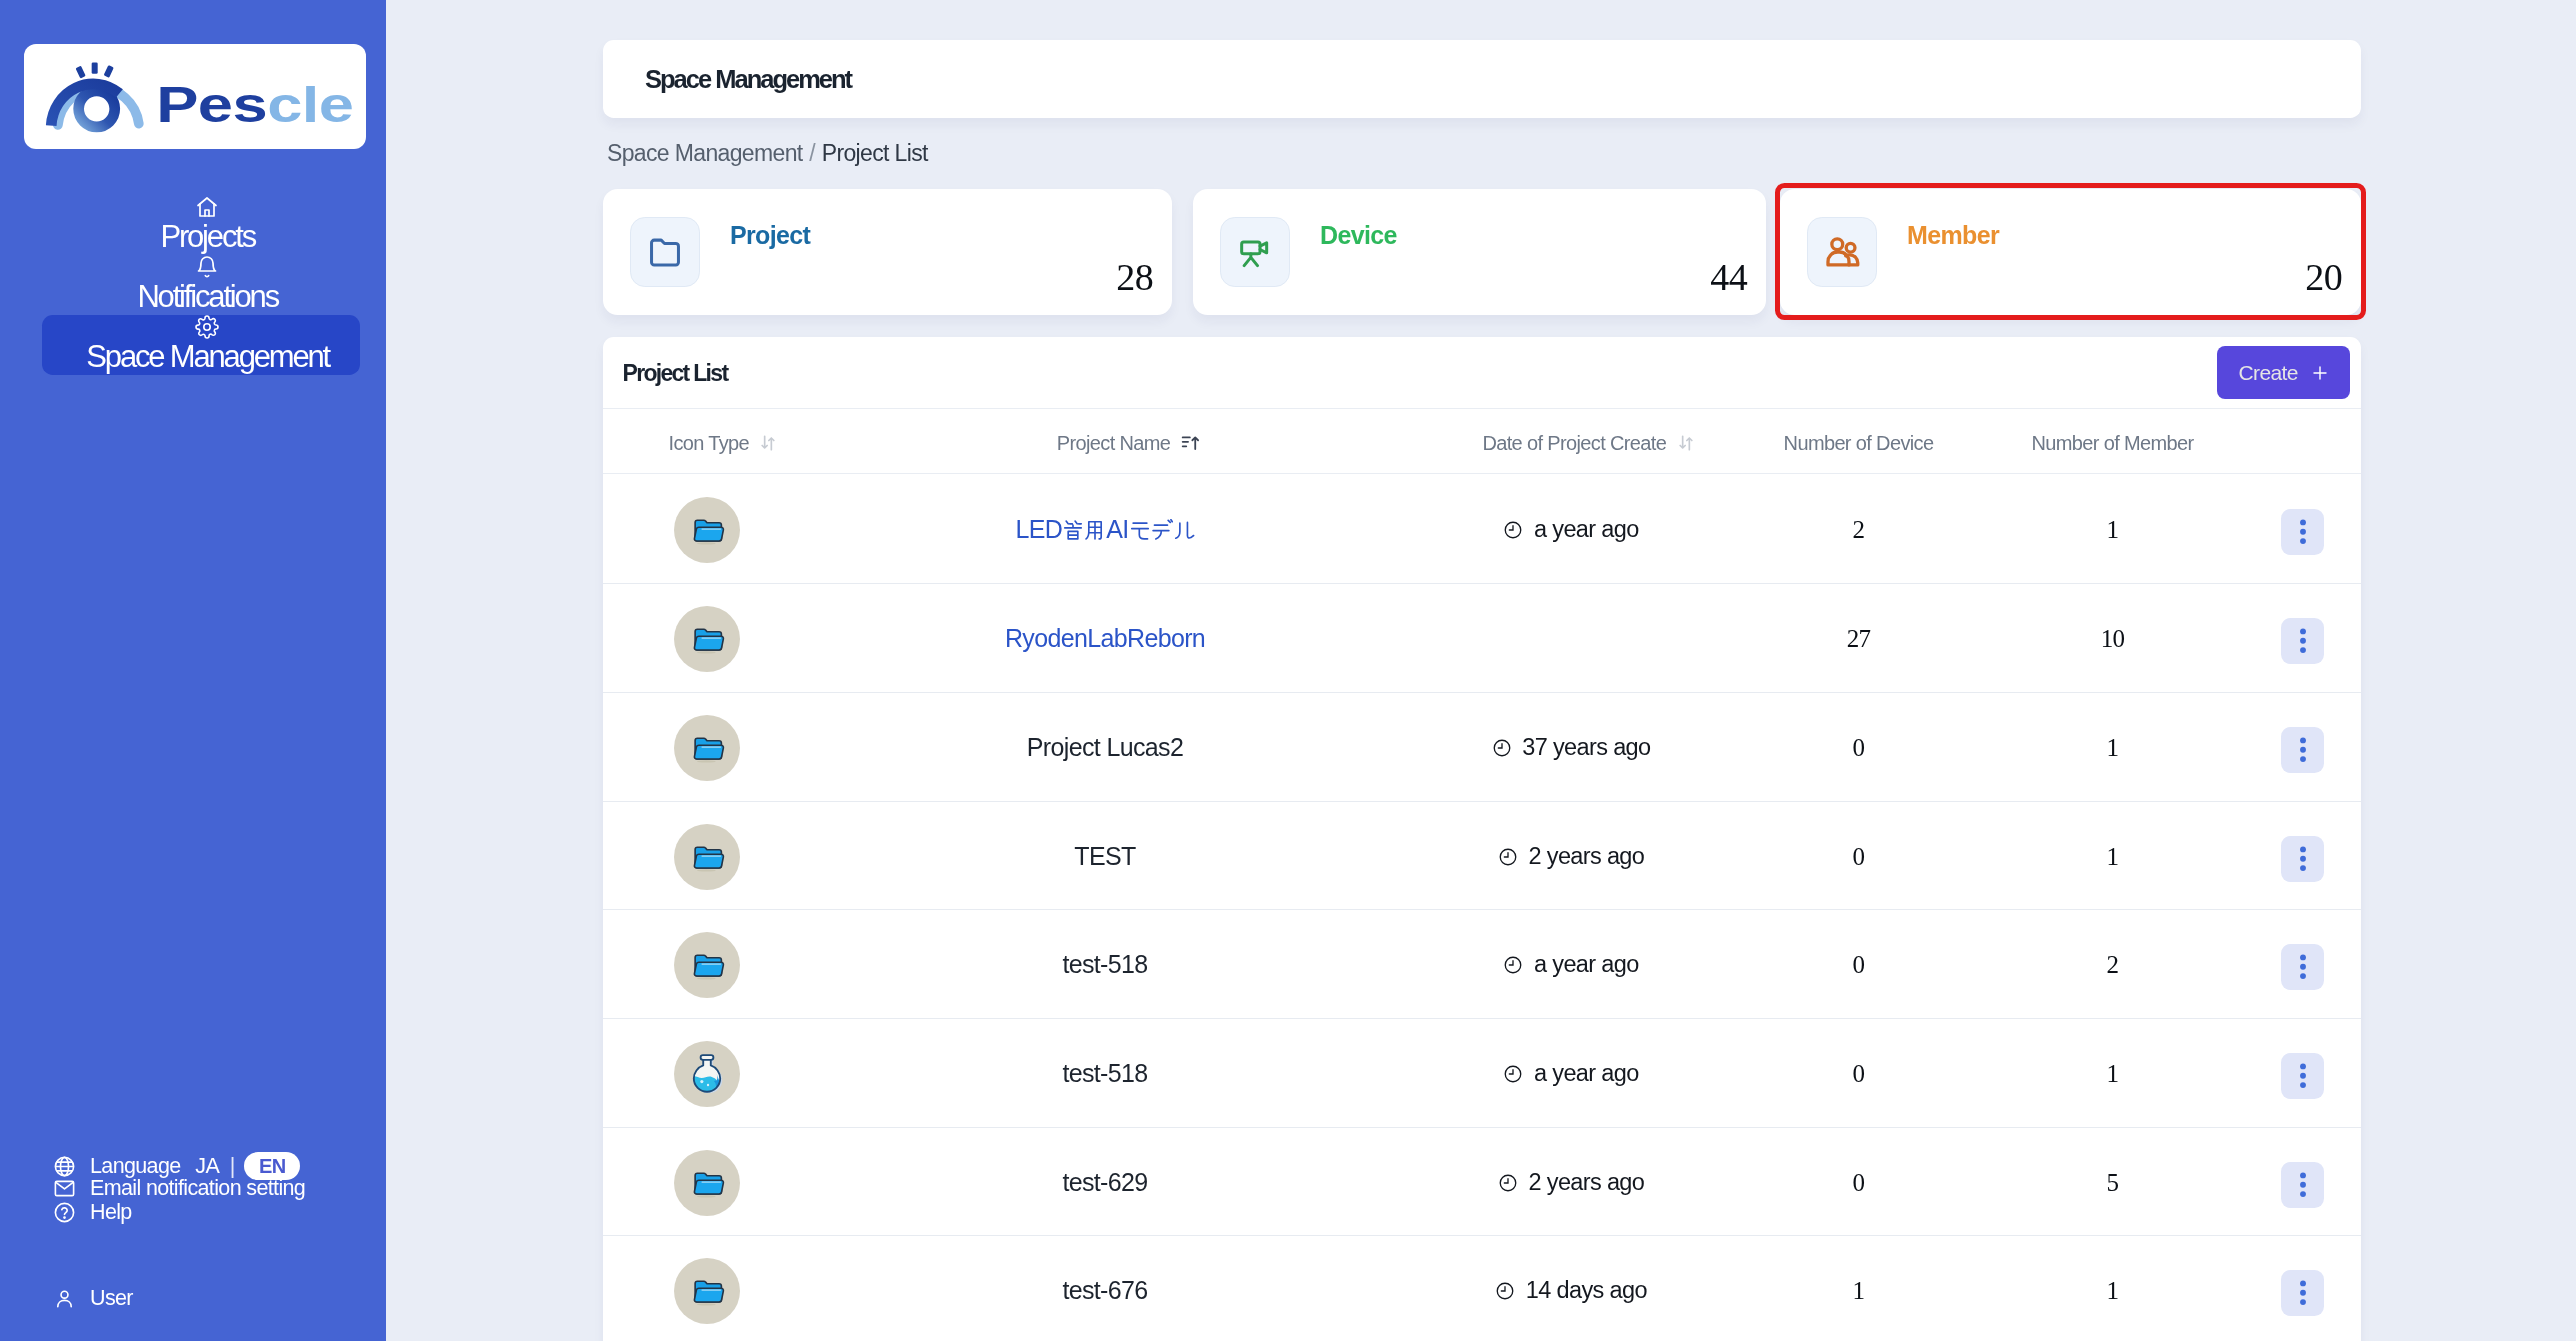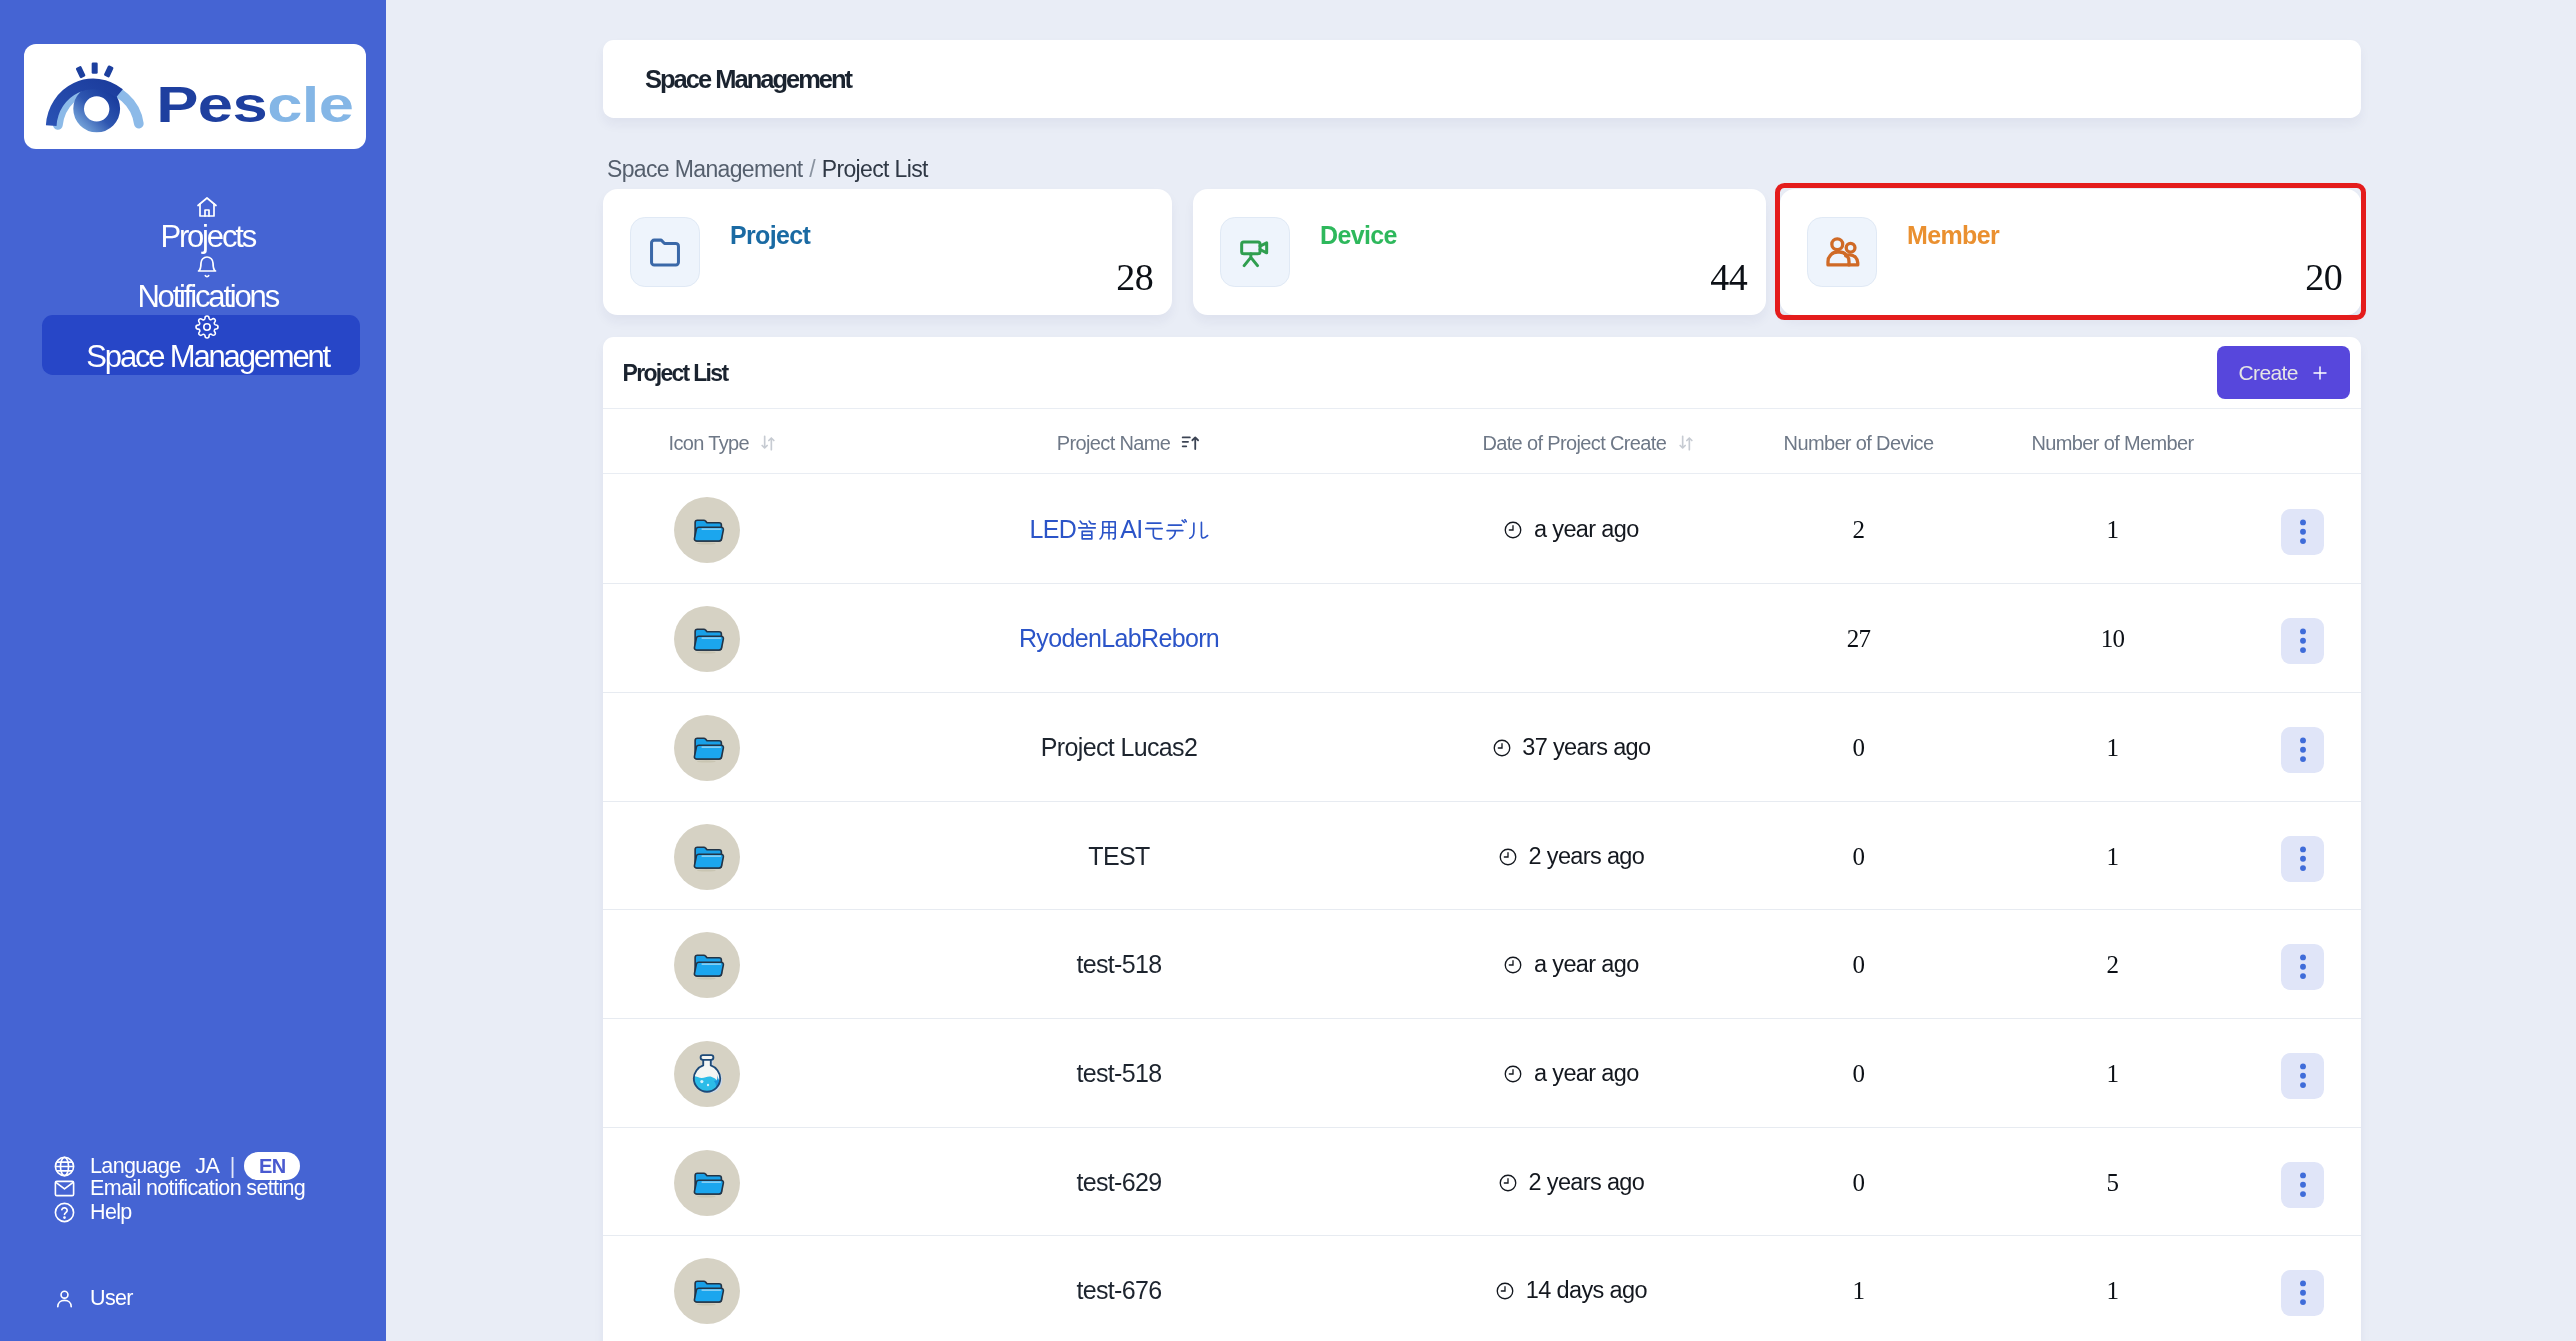--- a/index.html
+++ b/index.html
@@ -14,21 +14,21 @@
   .navitem svg { margin-left:12px; width:24px; height:24px; flex:none; }
   .navitem span { margin-left:13.4px; }
   .navitem.active { background:#2746c7; }
   .util { position:absolute; left:53px; color:#fff; font-size:21.5px; display:flex; align-items:center; }
   .util svg { width:23px; height:23px; flex:none; margin-right:14px; }
   .pill { display:inline-block; background:#fff; color:#4a5ad0; border-radius:670px; padding:2.7px 14.8px; font-size:20px; font-weight:bold; }
 
   
   #headercard { position:absolute; left:603px; top:40px; width:1758px; height:78px; background:#fff; border-radius:10.7px; box-shadow:0 6.7px 10.7px rgba(30,40,90,.05); }
   #headercard .t { position:absolute; left:42px; top:0; height:78px; display:flex; align-items:center; font-size:25.5px; font-weight:bold; color:#1a232f; letter-spacing:-2px; }
-  #crumbs { position:absolute; left:607px; top:156px; font-size:23px; color:#555f6d; }
+  #crumbs { position:absolute; left:607px; top:140px; font-size:23px; color:#555f6d; }
   #crumbs .sep { color:#8a93a0; padding:0 6.7px; }
   #crumbs .cur { color:#2f3845; }
 
   
   .stat { position:absolute; top:189px; height:126px; background:#fff; border-radius:14.8px; box-shadow:0 6.7px 10.7px rgba(30,40,90,.05); }
   .stat .ibox { position:absolute; left:27px; top:27.5px; width:70px; height:70px; border-radius:14.8px; background:#eef4fc; border:1.3px solid #e0e9f5; display:flex; align-items:center; justify-content:center; }
   .stat .lbl { position:absolute; left:127px; top:32px; font-size:25px; font-weight:bold; }
   .stat .num { position:absolute; right:19px; bottom:16px; font-family:"Liberation Serif", serif; font-size:38px; color:#0c1016; }
   #stat3 .redbox { position:absolute; left:-5.4px; top:-6px; right:-5.4px; bottom:-5.4px; border:5.4px solid #e41c1c; border-radius:9.4px; }
 
@@ -37,21 +37,21 @@
   #paneltitle { position:absolute; left:19.5px; top:0; height:72px; display:flex; align-items:center; font-size:23px; font-weight:bold; color:#1a232f; letter-spacing:-1.7px; }
   #createbtn { position:absolute; right:10.7px; top:9.4px; width:133px; height:53px; background:#5747dc; border-radius:8px; color:#e5e5e5; font-size:21px; display:flex; align-items:center; justify-content:center; }
   #createbtn .plus { margin-left:13.4px; display:flex; }
   .hline { position:absolute; left:0; width:100%; height:1.3px; background:#e9edf3; }
   .colhead { position:absolute; top:72px; height:65px; color:#6e7887; font-size:20px; display:flex; align-items:center; justify-content:center; padding-top:3.4px; }
   .sorticon { margin-left:9.4px; opacity:.55; }
 
   .row { position:absolute; left:0; width:1758px; height:109px; }
   .row .avatar { position:absolute; left:71px; top:21.5px; width:66px; height:66px; border-radius:50%; background:#d6d2c4; display:flex; align-items:center; justify-content:center; }
   .cell { position:absolute; top:0; height:109px; display:flex; align-items:center; justify-content:center; }
-  .c-name { left:315px; width:402px; font-size:25px; color:#1d242e; padding-top:0; }
+  .c-name { left:301px; width:402px; font-size:25px; color:#1d242e; padding-top:0; }
   .c-name.link { color:#2b54c8; }
   .c-date { left:767px; width:402px; font-size:23.5px; color:#14181f; }
   .c-date svg { margin-right:10.7px; }
   .c-dev  { left:1155px; width:201px; font-family:"Liberation Serif", serif; font-size:25px; color:#0c1016; }
   .c-mem  { left:1409px; width:201px; font-family:"Liberation Serif", serif; font-size:25px; color:#0c1016; }
   .dots { position:absolute; left:1678px; top:34px; width:43px; height:46px; background:#e0e5f8; border-radius:9.4px; display:flex; align-items:center; justify-content:center; }
 </style>
 </head>
 <body>
   <div id="sidebar">

